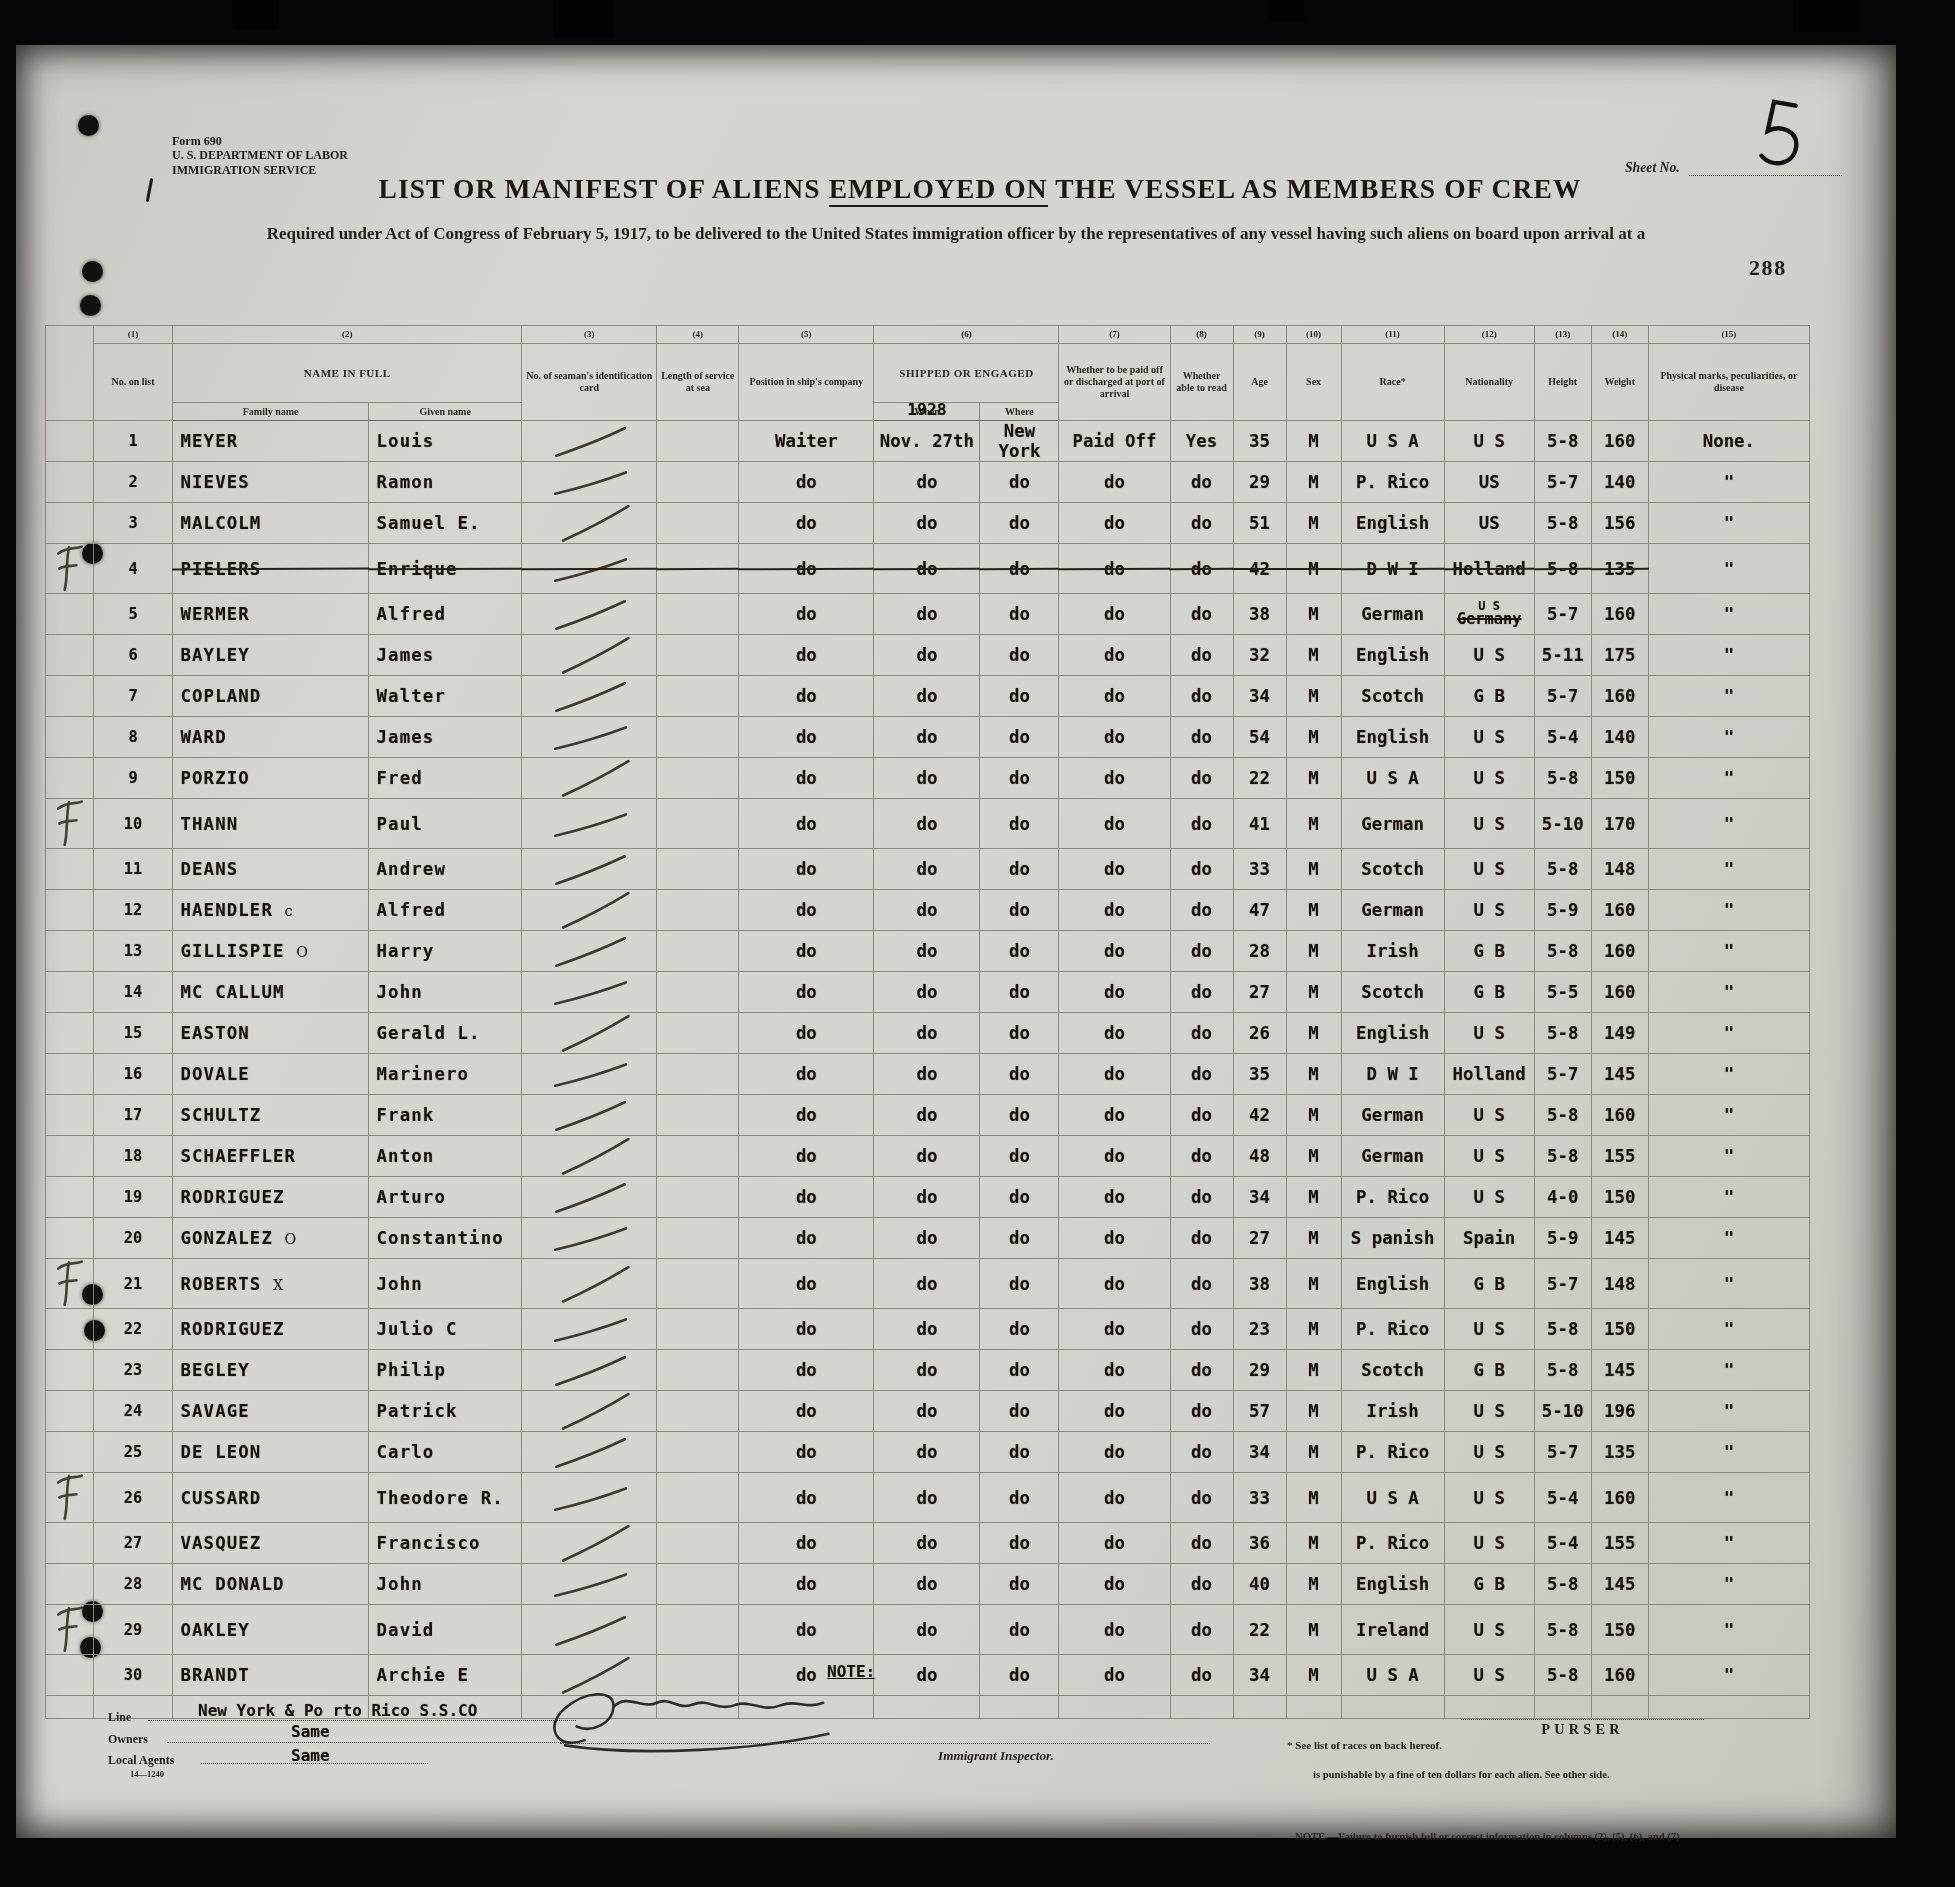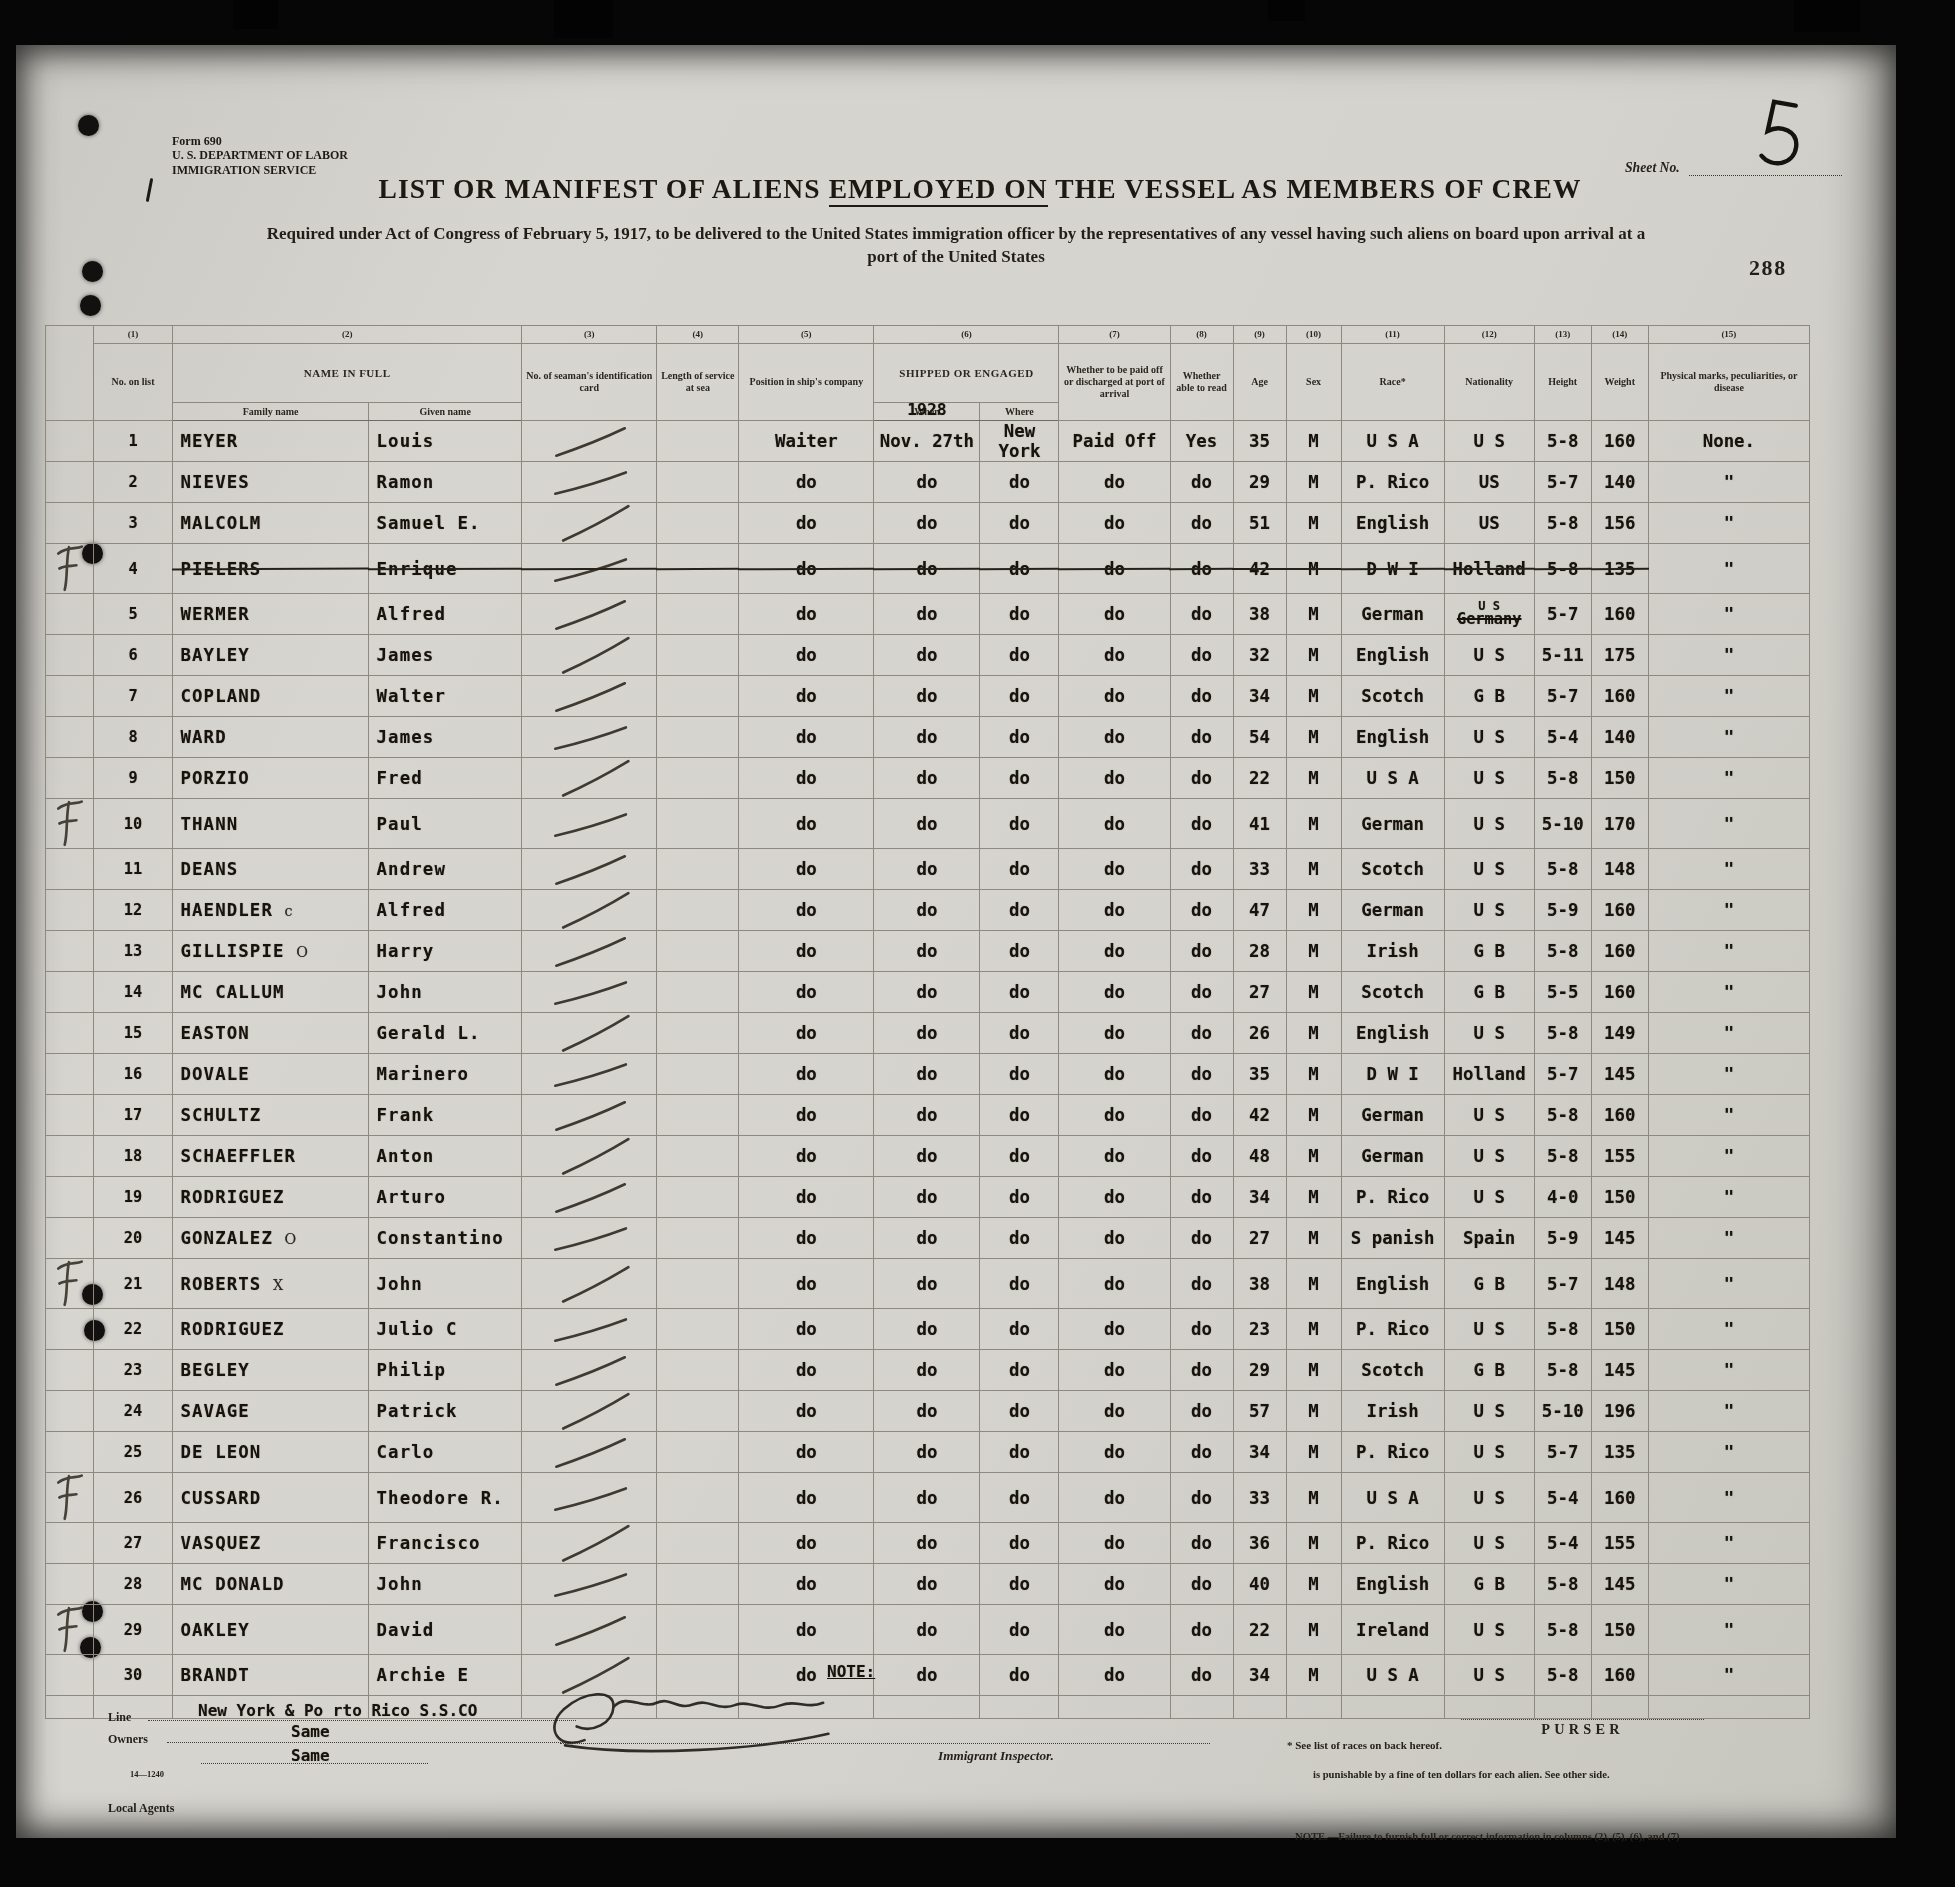--- a/index.html
+++ b/index.html
@@ -119,21 +119,20 @@
       <svg width="50" height="71" viewBox="0 0 90 130">
           <path d="M70 12 L30 8 L22 62 C45 48 78 58 76 88 C74 120 34 130 14 108" fill="none" stroke="#15130f" stroke-width="8" stroke-linecap="round"></path>
         </svg>
     </div>
     <div class="stamp-288 printed">288</div>
 
     <div class="title printed">
       <span>LIST OR MANIFEST OF ALIENS </span><span class="u">EMPLOYED ON</span><span> THE VESSEL AS MEMBERS OF CREW</span>
     </div>
     <div class="subtitle1 printed">Required under Act of Congress of February 5, 1917, to be delivered to the United States immigration officer by the representatives of any vessel having such aliens on board upon arrival at a</div>
-    <div class="subtitle2 printed">port of the United States</div>
 
 
     <table class="manifest">
       <colgroup>
         <col style="width:48px">
           <col style="width:79px">
           <col style="width:196px">
           <col style="width:153px">
         <col style="width:135px">
           <col style="width:82px">
@@ -985,21 +984,21 @@
     <div class="note-label typed">NOTE:</div>
 
     <div class="f-label" style="left:92px;top:1665px;">Line</div>
     <div class="f-dots" style="left:132px;top:1671px;width:428px;"></div>
     <div class="f-val typed" style="left:182px;top:1656px;">New York &amp; Po rto Rico S.S.CO</div>
 
     <div class="f-label" style="left:92px;top:1687px;">Owners</div>
     <div class="f-dots" style="left:151px;top:1693px;width:410px;"></div>
     <div class="f-val typed" style="left:275px;top:1677px;">Same</div>
 
-    <div class="f-label" style="left:92px;top:1708px;margin-top:48px;">Local Agents</div>
+    <div class="f-label" style="left:92px;top:1708px;">Local Agents</div>
     <div class="f-dots" style="left:185px;top:1714px;width:227px;"></div>
     <div class="f-val typed" style="left:275px;top:1701px;">Same</div>
     <div class="f-code printed">14—1240</div>
 
     <div class="signature">
       <svg width="317" height="79" viewBox="0 0 600 150">
         <g fill="none" stroke="#1a1712" stroke-width="5" stroke-linecap="round" opacity="0.88">
           <path d="M95 118 C45 138 18 95 55 60 C95 24 152 20 150 55 C148 86 110 105 80 92"></path>
           <path d="M150 55 C175 28 205 60 232 47 C258 35 272 62 302 50 C332 38 347 64 382 51 C412 41 432 66 467 52 C497 40 517 60 548 47"></path>
           <path d="M58 128 C200 150 430 136 558 106"></path>

